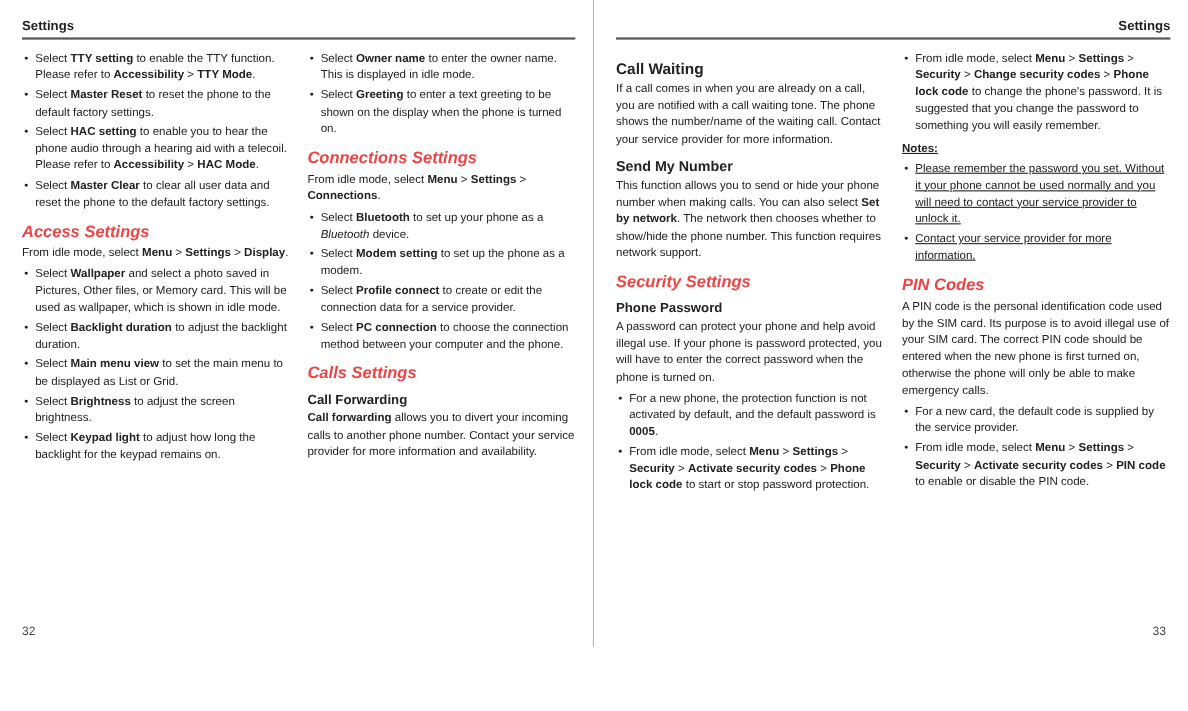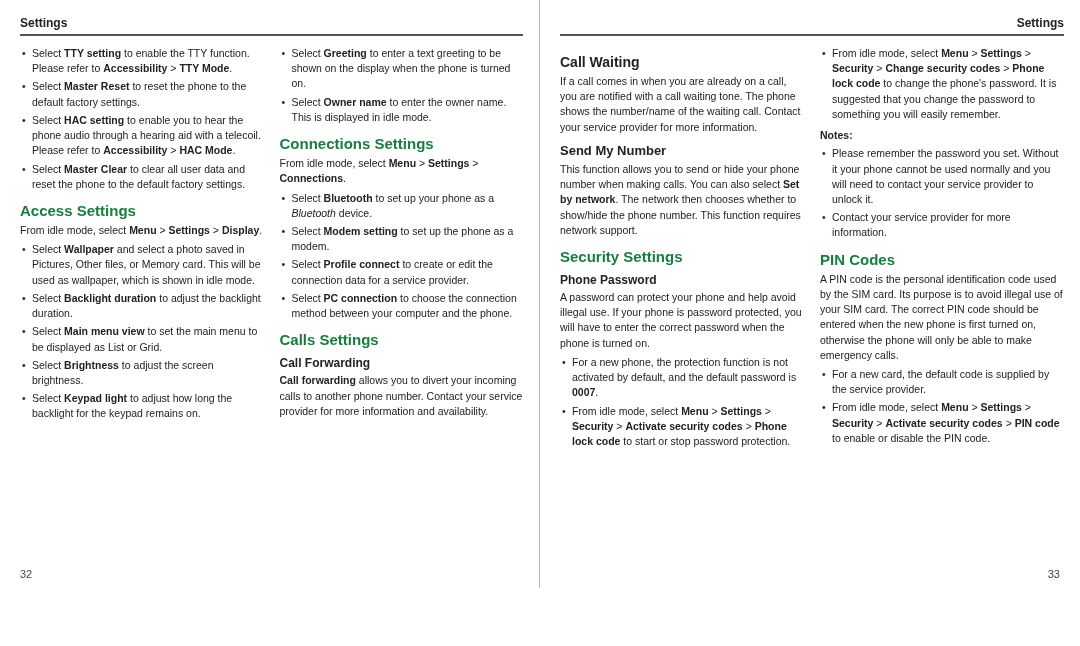--- a/index.html
+++ b/index.html
@@ -14,23 +14,24 @@
       overflow: hidden;
     }
     .page {
       display: flex;
       width: 1080px;
       height: 588px;
     }
     h2 {
       font-size: 15px;
       font-weight: bold;
-      color: #15803d;
+      color: #ef4444;
       margin-top: 10px;
       margin-bottom: 4px;
+      font-style: italic;
     }
     h3 {
       font-size: 12px;
       font-weight: bold;
       color: #222;
       margin-top: 8px;
       margin-bottom: 3px;
     }
     p {
       font-size: 10.5px;
@@ -87,22 +88,22 @@
           <li>Select <b>Wallpaper</b> and select a photo saved in Pictures, Other files, or Memory card. This will be used as wallpaper, which is shown in idle mode.</li>
           <li>Select <b>Backlight duration</b> to adjust the backlight duration.</li>
           <li>Select <b>Main menu view</b> to set the main menu to be displayed as List or Grid.</li>
           <li>Select <b>Brightness</b> to adjust the screen brightness.</li>
           <li>Select <b>Keypad light</b> to adjust how long the backlight for the keypad remains on.</li>
         </ul>
       </div>
 
       <div style="flex:1;">
         <ul>
+          <li>Select <b>Owner name</b> to enter the owner name. This is displayed in idle mode.</li>
           <li>Select <b>Greeting</b> to enter a text greeting to be shown on the display when the phone is turned on.</li>
-          <li>Select <b>Owner name</b> to enter the owner name. This is displayed in idle mode.</li>
         </ul>
 
         <h2>Connections Settings</h2>
         <p>From idle mode, select <b>Menu</b> &gt; <b>Settings</b> &gt; <b>Connections</b>.</p>
         <ul>
           <li>Select <b>Bluetooth</b> to set up your phone as a <span class="italic">Bluetooth</span> device.</li>
           <li>Select <b>Modem setting</b> to set up the phone as a modem.</li>
           <li>Select <b>Profile connect</b> to create or edit the connection data for a service provider.</li>
           <li>Select <b>PC connection</b> to choose the connection method between your computer and the phone.</li>
         </ul>
@@ -128,31 +129,31 @@
         <h3 style="font-size:14px; font-weight:bold; margin-bottom:4px;">Call Waiting</h3>
         <p>If a call comes in when you are already on a call, you are notified with a call waiting tone. The phone shows the number/name of the waiting call. Contact your service provider for more information.</p>
 
         <h3 style="font-size:13px; font-weight:bold; margin-top:8px; margin-bottom:4px;">Send My Number</h3>
         <p>This function allows you to send or hide your phone number when making calls. You can also select <b>Set by network</b>. The network then chooses whether to show/hide the phone number. This function requires network support.</p>
 
         <h2 style="margin-top:10px;">Security Settings</h2>
         <h3>Phone Password</h3>
         <p>A password can protect your phone and help avoid illegal use. If your phone is password protected, you will have to enter the correct password when the phone is turned on.</p>
         <ul>
-          <li>For a new phone, the protection function is not activated by default, and the default password is <b>0007</b>.</li>
+          <li>For a new phone, the protection function is not activated by default, and the default password is <b>0005</b>.</li>
           <li>From idle mode, select <b>Menu</b> &gt; <b>Settings</b> &gt; <b>Security</b> &gt; <b>Activate security codes</b> &gt; <b>Phone lock code</b> to start or stop password protection.</li>
         </ul>
       </div>
 
       <div style="flex:1;">
         <ul>
           <li>From idle mode, select <b>Menu</b> &gt; <b>Settings</b> &gt; <b>Security</b> &gt; <b>Change security codes</b> &gt; <b>Phone lock code</b> to change the phone's password. It is suggested that you change the password to something you will easily remember.</li>
         </ul>
 
-        <div style="margin-top:6px;">
+        <div style="margin-top:6px;text-decoration:underline;">
           <p style="font-weight:bold; margin-bottom:3px;">Notes:</p>
           <ul>
             <li>Please remember the password you set. Without it your phone cannot be used normally and you will need to contact your service provider to unlock it.</li>
             <li>Contact your service provider for more information.</li>
           </ul>
         </div>
 
         <h2 style="margin-top:10px;">PIN Codes</h2>
         <p>A PIN code is the personal identification code used by the SIM card. Its purpose is to avoid illegal use of your SIM card. The correct PIN code should be entered when the new phone is first turned on, otherwise the phone will only be able to make emergency calls.</p>
         <ul>

